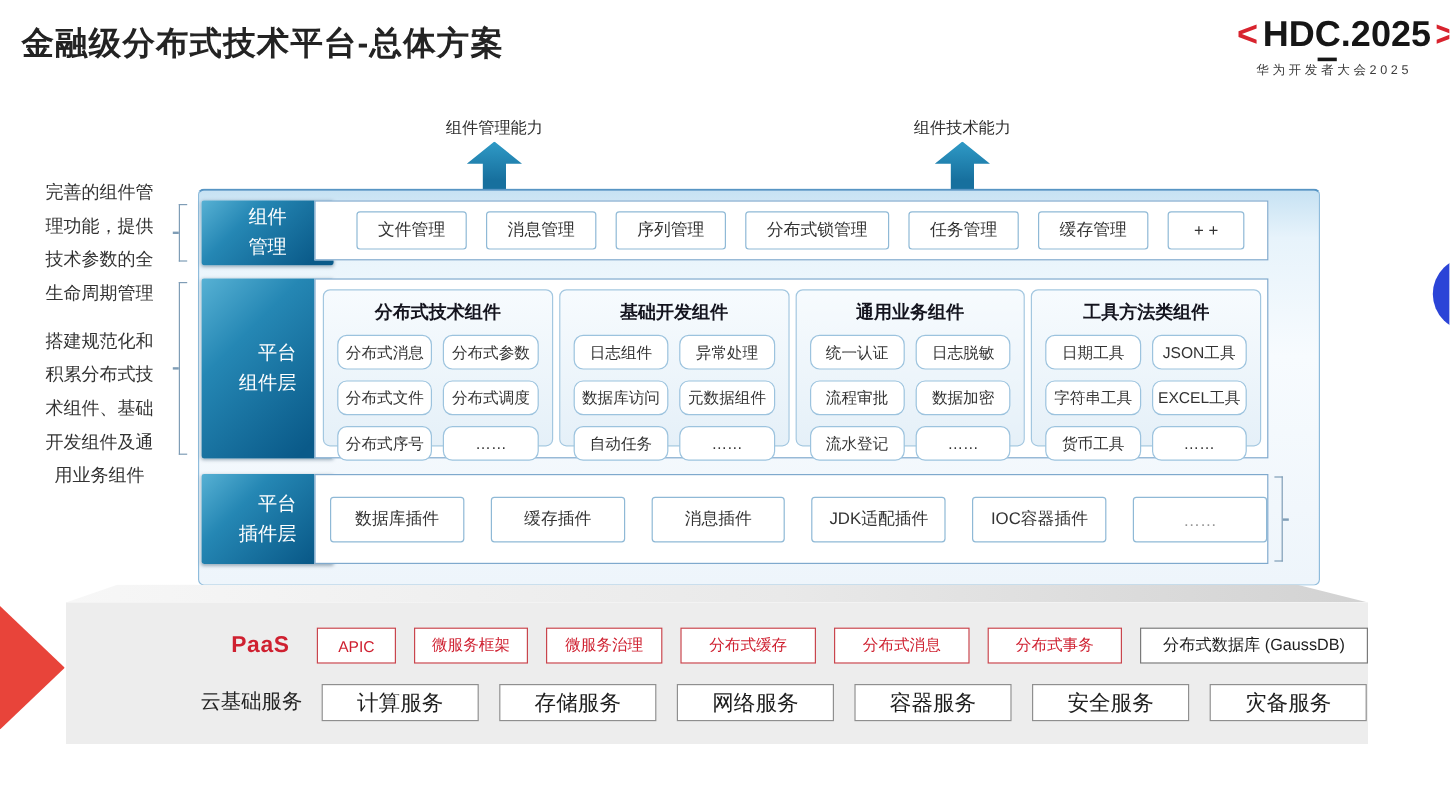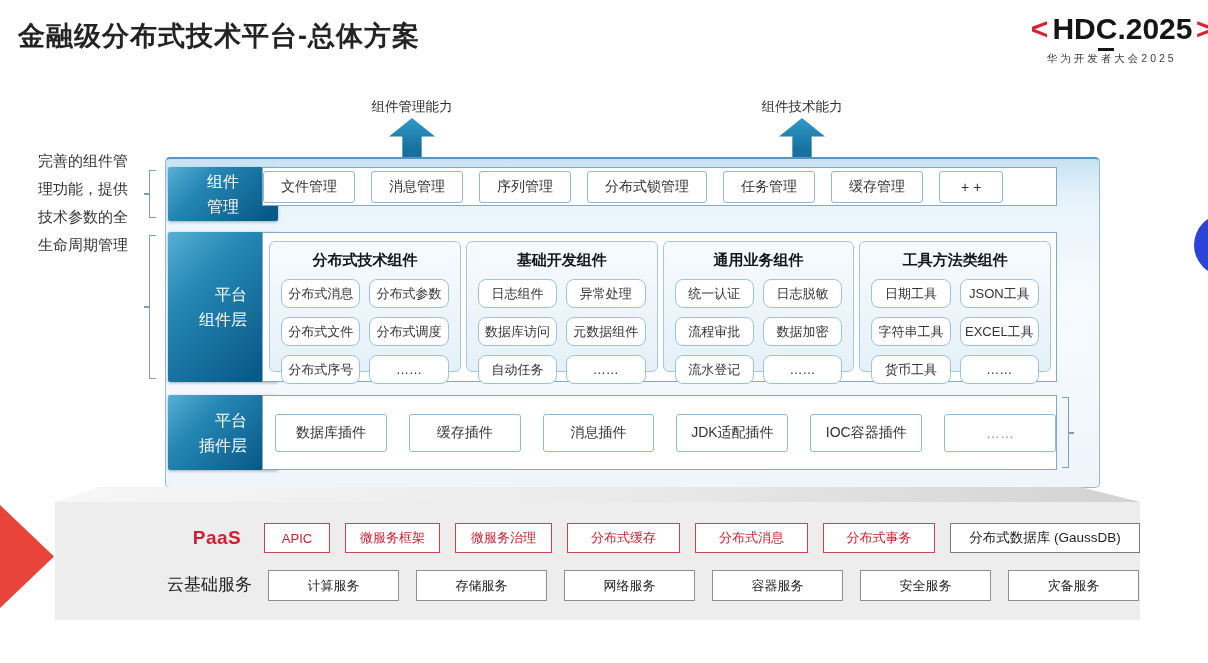--- a/index.html
+++ b/index.html
@@ -59,21 +59,21 @@
     background: linear-gradient(135deg, #57b1d4 0%, #2587b4 32%, #0a5a89 88%);
     color: #fff; font-size: 16px; line-height: 25px; white-space: pre-line; text-align: right;
     display: flex; align-items: center; justify-content: center;
     border-radius: 2px; box-shadow: 0 1px 3px rgba(0,40,70,.35);
   }
   .rl1 { top: 167px; height: 54px; }
   .rl2 { top: 232px; height: 150px; }
   .rl3 { top: 395px; height: 75px; }
 
   .row-box { position: absolute; left: 262px; width: 795px; background: #fff; border: 1px solid #7fa9cd; display: flex; align-items: center; }
-  .row-box.mgmt    { top: 167px; height: 39px; gap: 16px; }
+  .row-box.mgmt    { top: 167px; height: 50px; padding-left: 34px; gap: 16px; }
   .row-box.plugins { top: 395px; height: 75px; padding-left: 12px; gap: 22px; }
   .row-box.components { top: 232px; height: 150px; padding: 8px 5px 9px 6px; gap: 5px; align-items: stretch; }
 
   .chip {
     border: 1px solid #8fb9d6; border-radius: 3px; background: #fff; color: #333;
     font-size: 14px; display: flex; align-items: center; justify-content: center;
   }
   .chip.m { height: 32px; padding: 0 17px; min-width: 56px; }
   .chip.p { height: 38px; width: 112px; }
   .dots { color: #979797; }
@@ -104,21 +104,21 @@
   .iaas-label { position: absolute; left: 160px; top: 573px; width: 99px; text-align: center; font-size: 17px; color: #222; }
 
   .paas-row { position: absolute; left: 264px; top: 523px; height: 30px; display: flex; gap: 15px; border-radius: 11px; }
   .pchip { height: 30px; border: 1px solid #c9454d; color: #cf2030; background: #fff;
     font-size: 13px; display: flex; align-items: center; justify-content: center; }
   .w66{width:66px}.w95{width:95px}.w97{width:97px}.w113{width:113px}.w112{width:112px}
   .pchip.db { border-color: #7a7a7a; color: #1d1d1d; width: 190px; font-size: 13.5px; }
 
   .iaas-row { position: absolute; left: 268px; top: 570px; height: 31px; display: flex; gap: 17px; }
   .ichip { width: 131px; height: 31px; border: 1px solid #8f8f8f; background: #fff; color: #1d1d1d;
-    font-size: 13px; display: flex; align-items: center; justify-content: center; }
+    font-size: 18px; display: flex; align-items: center; justify-content: center; }
 </style>
 </head>
 <body>
 
 <div class="canvas">
 
   <div class="title">金融级分布式技术平台-总体方案</div>
 
   <div class="logo">
     <div class="logo-main">
@@ -130,20 +130,21 @@
     </div>
     <div class="logo-sub">华为开发者大会2025</div>
   </div>
 
   <div class="cap-label l">组件管理能力</div>
   <div class="cap-label r">组件技术能力</div>
   <div class="cap-arrow l"></div>
   <div class="cap-arrow r"></div>
 
   <div class="note n1">完善的组件管理功能，提供技术参数的全生命周期管理</div>
+  <div class="note n2">搭建规范化和积累分布式技术组件、基础开发组件及通用业务组件</div>
   <div class="bracket left b1"></div>
   <div class="bracket left b2"></div>
 
   <div class="main-frame"></div>
 
   <div class="row-label rl1" style="white-space: pre-line;">组件
 管理</div>
   <div class="row-box mgmt">
     <div class="chip m">文件管理</div>
     <div class="chip m">消息管理</div>

